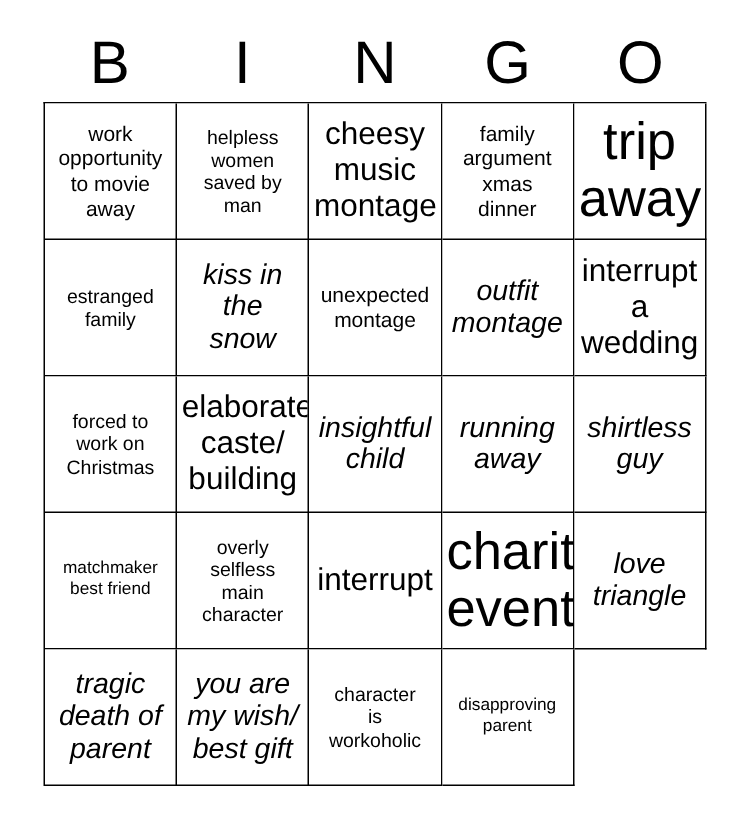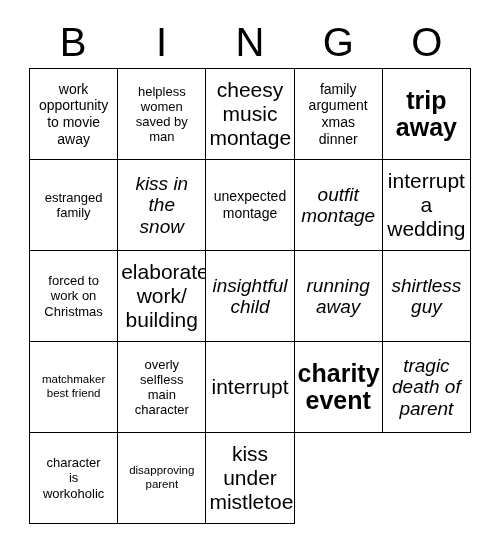--- a/index.html
+++ b/index.html
@@ -68,21 +68,21 @@
     background: #ffffff;
   }
   .cell .cell-text {
     display: block;
     width: 100%;
     line-height: 1.14;
     white-space: pre-line;
     color: #000000;
   }
   
-  .fs-xxl .cell-text { font-size: 25px; line-height: 1.1; font-weight: bold; }
+  .fs-xxl .cell-text { font-size: 35px; line-height: 1.1; }
   .fs-xl  .cell-text { font-size: 19px; line-height: 1.12; font-style: italic; }
   .fs-lg  .cell-text { font-size: 21px; line-height: 1.15; }
   .fs-md  .cell-text { font-size: 13px; line-height: 1.16; }
   .fs-sm  .cell-text { font-size: 14px; line-height: 1.18; }
   .fs-xs  .cell-text { font-size: 11.5px; line-height: 1.2; }
 </style>
 </head>
 <body>
 
 <div class="card">
@@ -148,21 +148,21 @@
 wedding</span>
       </div>
 
     <div class="cell fs-md">
         <span class="cell-text">forced to
 work on
 Christmas</span>
       </div>
     <div class="cell fs-lg">
         <span class="cell-text">elaborate
-work/
+caste/
 building</span>
       </div>
     <div class="cell fs-xl">
         <span class="cell-text">insightful
 child</span>
       </div>
     <div class="cell fs-xl">
         <span class="cell-text">running
 away</span>
       </div>
@@ -181,35 +181,39 @@
 main
 character</span>
       </div>
     <div class="cell fs-lg">
         <span class="cell-text">interrupt</span>
       </div>
     <div class="cell fs-xxl">
         <span class="cell-text">charity
 event</span>
       </div>
+    <div class="cell fs-xl">
+        <span class="cell-text">love
+triangle</span>
+      </div>
 
     <div class="cell fs-xl">
         <span class="cell-text">tragic
 death of
 parent</span>
       </div>
+    <div class="cell fs-xl">
+        <span class="cell-text">you are
+my wish/
+best gift</span>
+      </div>
     <div class="cell fs-md">
         <span class="cell-text">character
 is
 workoholic</span>
       </div>
     <div class="cell fs-xs">
         <span class="cell-text">disapproving
 parent</span>
       </div>
-    <div class="cell fs-lg">
-        <span class="cell-text">kiss
-under
-mistletoe</span>
-      </div>
 
   </div>
 </div>
 
 </body></html>

